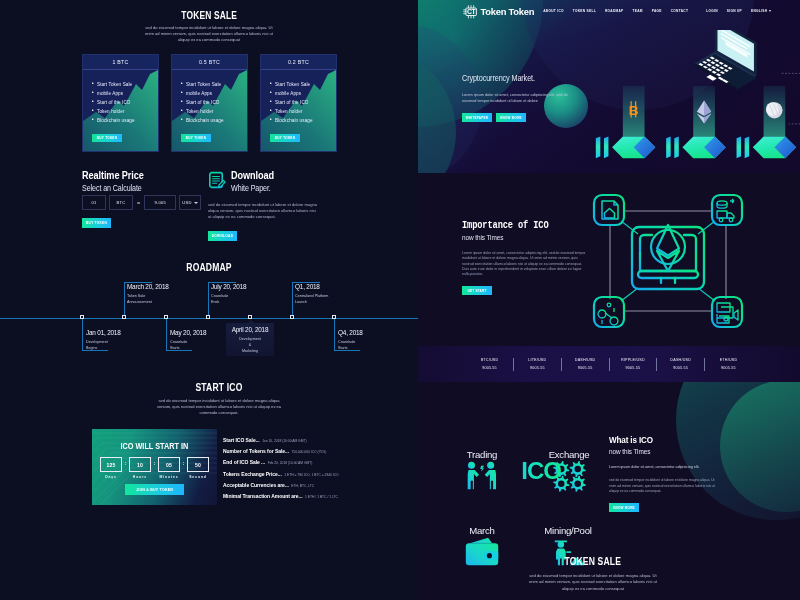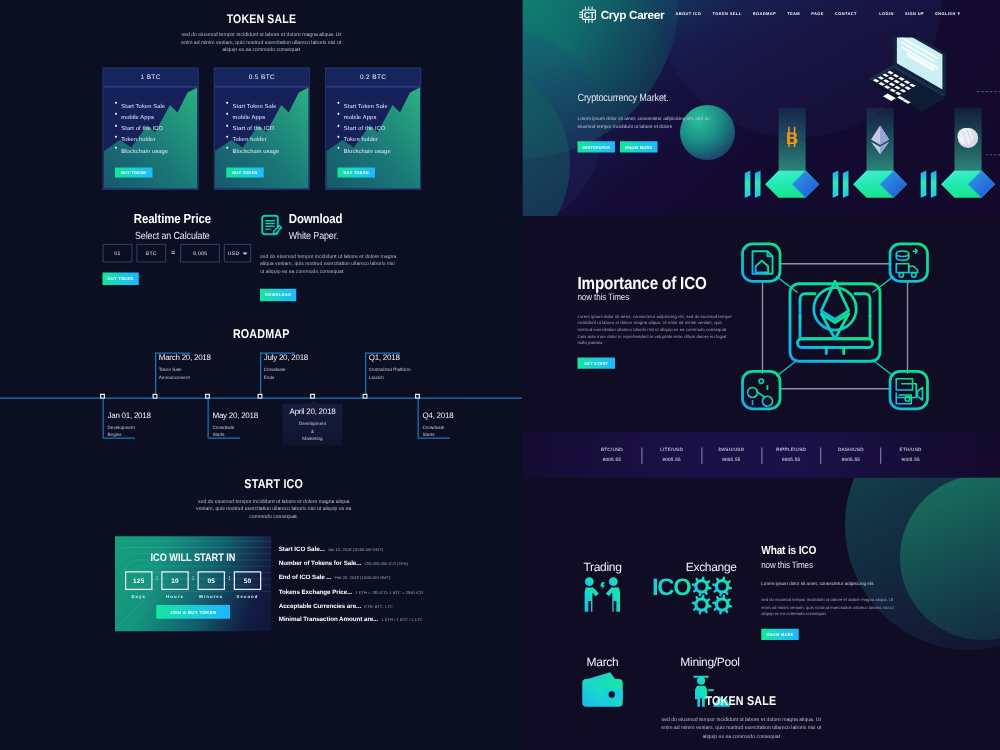--- a/index.html
+++ b/index.html
@@ -39,21 +39,21 @@
   
   #realtime{position:absolute;left:82px;top:170px;width:120px;}
   .rt-h1{font-size:10.5px;font-weight:bold;color:#fff;letter-spacing:-.1px;line-height:11px;}
   .sx{display:inline-block;transform:scaleX(.87);transform-origin:left center;}
   .rt-h2{font-size:8.2px;color:#e2e5f2;margin-top:3px;line-height:9px;letter-spacing:-.1px;}
   .rt-row{display:flex;align-items:center;margin-top:0;position:absolute;left:0;top:25px;}
   .rt-box{height:13.4px;border:.6px solid #2e3558;display:flex;align-items:center;justify-content:center;
           font-size:4.1px;color:#dfe3f3;letter-spacing:.25px;}
   .rt-eq{font-size:5.5px;color:#cdd2e6;margin:0 4px;font-weight:bold;}
   .rt-gap{width:3px;}
-  #realtime{height:70px;text-align:center;}
+  #realtime{height:70px;}
   .btn-grad{background:linear-gradient(90deg,#12e79b 0%,#19cfd8 50%,#1fb6ff 100%);
       display:flex;align-items:center;justify-content:center;color:#fff;font-weight:bold;}
   #rt-buy{width:29px;height:10px;position:absolute;left:0;top:48px;font-size:3.2px;letter-spacing:.25px;}
   .caret{display:inline-block;width:0;height:0;border-left:2px solid transparent;border-right:2px solid transparent;
          border-top:2.4px solid #cdd2e6;margin-left:2.5px;vertical-align:middle;}
 
   #download{position:absolute;left:208px;top:170px;width:120px;}
   .dl-head{display:flex;align-items:flex-start;}
   .dl-ic{width:18px;height:18px;margin-right:5px;margin-top:1px;}
   .dl-h1{font-size:10.5px;font-weight:bold;color:#fff;line-height:11px;letter-spacing:-.1px;}
@@ -125,21 +125,21 @@
   .hero-h1{font-size:11.4px;font-weight:bold;color:#fff;line-height:12px;letter-spacing:-.25px;}
   .hero-h2{font-size:8.4px;color:#e3e6f3;margin-top:18px;line-height:9px;letter-spacing:-.15px;}
   .hero-p{font-size:3.8px;color:#bfc4dc;line-height:6.2px;margin-top:9px;width:106px;}
   .hero-btns{display:flex;margin-top:9px;}
   .hero-btns .btn-grad{width:30px;height:9px;font-size:3.1px;letter-spacing:.2px;margin-right:4px;}
   .hero-art{position:absolute;left:176px;top:30px;width:212px;height:130px;z-index:4;}
 
   
   #importance{position:absolute;left:0;top:173px;width:382px;height:173px;background:#100c24;overflow:hidden;}
   .imp-copy{position:absolute;left:44px;top:48px;width:150px;}
-  .imp-h1{font-size:14px;font-weight:bold;color:#fff;line-height:10px;letter-spacing:-.15px;}
+  .imp-h1{font-size:10px;font-weight:bold;color:#fff;line-height:10px;letter-spacing:-.15px;font-family:Liberation Mono, monospace;}
   .imp-h2{font-size:7.4px;color:#e0e3f0;margin-top:3px;line-height:8px;letter-spacing:-.1px;}
   .imp-p{font-size:3.5px;color:#9ba1bd;line-height:5.3px;margin-top:9px;width:124px;}
   #imp-btn{width:30px;height:9px;margin-top:9px;font-size:3.1px;letter-spacing:.2px;}
   .imp-art{position:absolute;left:170px;top:16px;width:160px;height:145px;}
 
   
   #ticker{position:absolute;left:0;top:346px;width:382px;height:36px;z-index:3;
       background:linear-gradient(90deg,#150c33 0%,#1a1046 30%,#1b1149 58%,#160d38 82%,#130b2d 100%);
       display:flex;align-items:center;justify-content:center;}
   .tk{width:47px;text-align:center;}
@@ -149,22 +149,22 @@
 
   
   #whatis{position:absolute;left:0;top:382px;width:382px;height:218px;background:#100c24;overflow:hidden;}
   .wi-circ{position:absolute;border-radius:50%;}
   .wi-grid{position:absolute;left:20px;top:32px;width:170px;height:120px;}
   .wi-cell{position:absolute;text-align:center;margin-top:36px;}
   .wi-ico svg{transform:scale(1.35);transform-origin:center top;}
   .wi-lab{font-size:9.6px;color:#edeff8;letter-spacing:-.25px;line-height:10px;}
   .wi-ico{margin-top:1px;}
   .wi-ico svg{display:block;margin:0 auto;}
-  .wi-center{position:absolute;left:64px;top:44px;width:70px;text-align:center;
-      font-size:19px;font-weight:bold;letter-spacing:-1px;line-height:25px;
+  .wi-center{position:absolute;left:53px;top:44px;width:70px;text-align:right;
+      font-size:24px;font-weight:bold;letter-spacing:-1px;line-height:25px;
       background:linear-gradient(90deg,#1db9f2 0%,#16e0c4 55%,#12e88e 100%);
       -webkit-background-clip:text;background-clip:text;color:transparent;}
   .wi-copy{position:absolute;left:191px;top:53px;width:150px;}
   .wi-h1{font-size:9.3px;font-weight:bold;color:#fff;line-height:10px;letter-spacing:-.15px;}
   .wi-h2{font-size:7.4px;color:#e0e3f0;margin-top:3px;line-height:8px;letter-spacing:-.1px;}
   .wi-p1{font-size:3.7px;color:#cfd3e4;line-height:5.4px;margin-top:9px;width:120px;}
   .wi-p2{font-size:3.4px;color:#9ba1bd;line-height:5.2px;margin-top:8px;width:112px;}
   #wi-btn{width:30px;height:9px;margin-top:9px;font-size:3.1px;letter-spacing:.2px;}
 
   
@@ -444,21 +444,21 @@
         <div class="logo">
           <svg class="logo-ic" viewBox="0 0 32 32">
             <rect x="7.5" y="9.5" width="19.5" height="14" rx="1.2" fill="none" stroke="#fff" stroke-width="1.7"></rect>
             <g stroke="#fff" stroke-width="1.5" stroke-linecap="butt">
               <path d="M2.5 12.8h5M2.5 16.5h5M2.5 20.2h5"></path>
               <path d="M12 4.2v5.3M17 4.2v5.3M22 4.2v5.3"></path>
               <path d="M12 23.5v5.3M17 23.5v5.3M22 23.5v5.3"></path>
             </g>
             <text x="17.4" y="21.6" font-family="Liberation Sans, sans-serif" font-size="13" font-weight="bold" fill="#fff" text-anchor="middle" letter-spacing="-0.8">CT</text>
           </svg>
-          <span class="logo-tx">Cryp Career</span>
+          <span class="logo-tx">Token Token</span>
         </div>
         <nav class="nav">
           <a href="#">ABOUT ICO</a>
           <a href="#">TOKEN SELL</a>
           <a href="#">ROADMAP</a>
           <a href="#">TEAM</a>
           <a href="#">PAGE</a>
           <a href="#">CONTACT</a>
           <span class="gap"></span>
           <a href="#">LOGIN</a>

